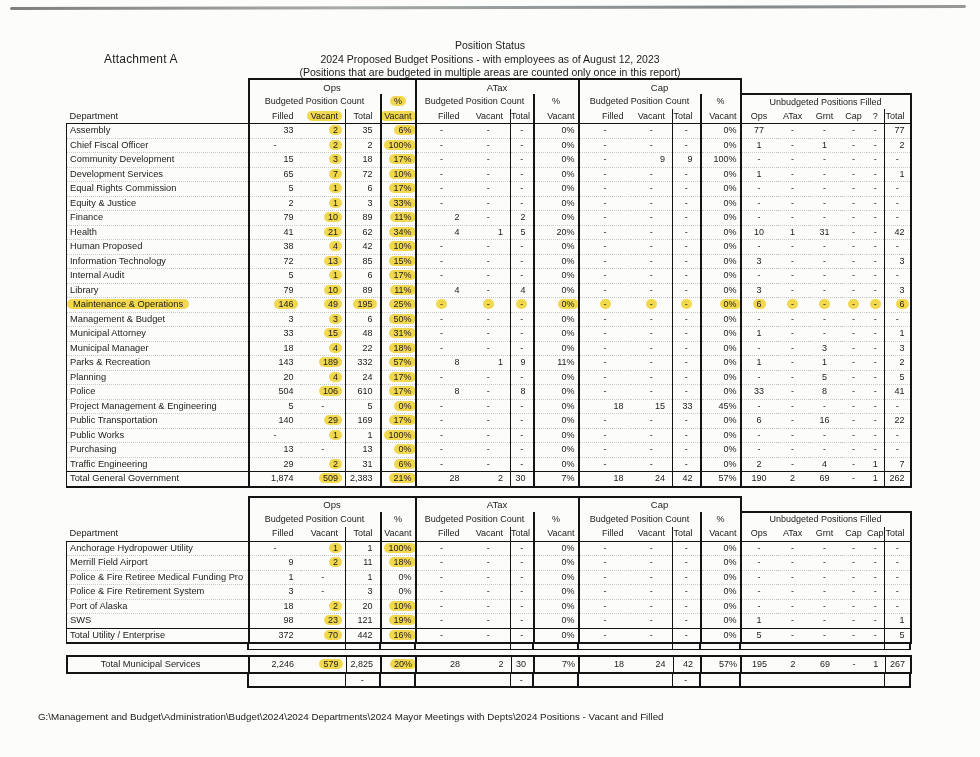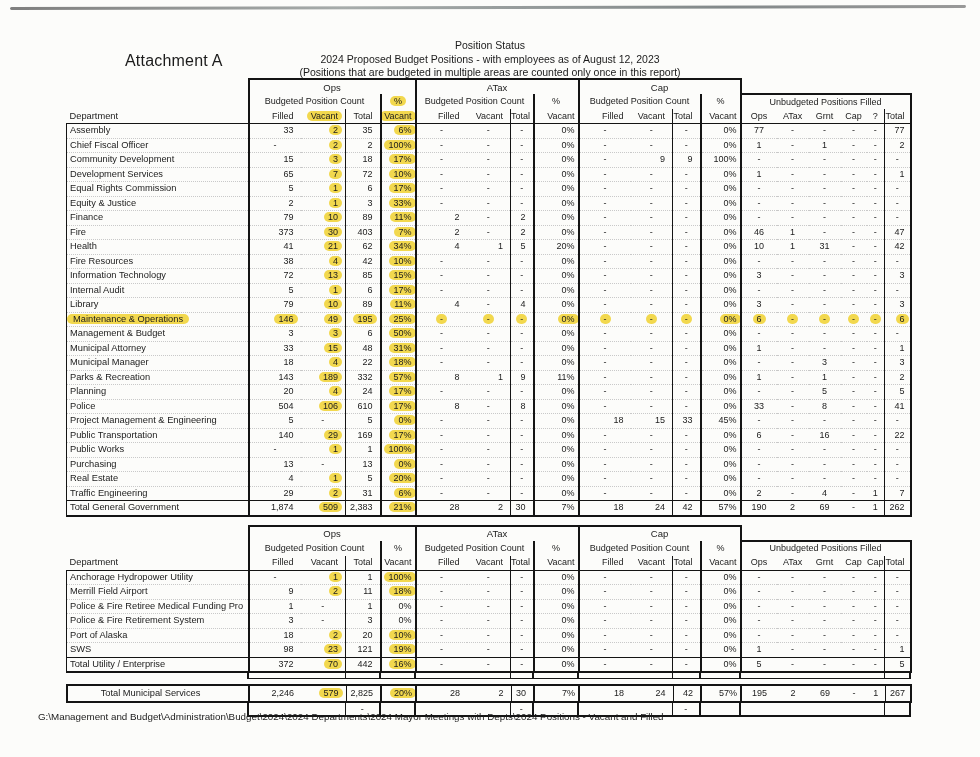--- a/index.html
+++ b/index.html
@@ -1,21 +1,21 @@
 <!DOCTYPE html>
 <html><head>
 <meta charset="utf-8">
 <style>
   html,body{margin:0;padding:0;background:#e8e8e6;}
   .page{position:relative;width:980px;height:757px;background:#fcfcfa;overflow:hidden;
         font-family:"Liberation Sans",sans-serif;color:#1b1b1b;}
   .artifact{position:absolute;top:6px;left:10px;width:956px;height:3px;border-radius:2px;
             background:linear-gradient(90deg,#555 0%,#8a9190 35%,#5a6264 75%,#777 100%);
             opacity:.75;transform:rotate(-0.12deg);}
-  .attachment{position:absolute;left:125px;top:52px;font-size:16px;letter-spacing:.2px;}
+  .attachment{position:absolute;left:104px;top:52px;font-size:12px;letter-spacing:.2px;}
   .titleblock{position:absolute;left:0;right:0;top:39px;text-align:center;line-height:13.5px;font-size:10.5px;}
   .tables{position:absolute;left:66px;top:78px;width:846px;}
   table{border-collapse:collapse;table-layout:fixed;width:844px;}
   td{font-size:9px;height:13.5px;line-height:11px;padding:0;overflow:hidden;white-space:nowrap;
      text-align:right;padding-right:7px;vertical-align:middle;}
   td.c0{text-align:left;padding-left:3px;padding-right:18px;font-size:9.3px;}
   td.c4,td.c8,td.c12{padding-right:3px;}
   td.c13,td.c14,td.c15,td.c16,td.c17{text-align:center;padding-right:0;}
   td.c18{padding-right:5px;}
   td.dash{text-align:center;padding-right:0;}
@@ -260,41 +260,20 @@
               <td class="c11 bl1 dash">-</td>
               <td class="c12 bl2">0%</td>
               <td class="c13 bl2 dash">-</td>
               <td class="c14 dash">-</td>
               <td class="c15 dash">-</td>
               <td class="c16 dash">-</td>
               <td class="c17 dash">-</td>
               <td class="c18 bl1 br2 dash">-</td>
             </tr>
             <tr class="">
-              <td class="c0">Fire</td>
-              <td class="c1 bl2">373</td>
-              <td class="c2"><span class="hl">30</span></td>
-              <td class="c3 bl1">403</td>
-              <td class="c4 bl2"><span class="hl">7%</span></td>
-              <td class="c5 bl2">2</td>
-              <td class="c6 dash">-</td>
-              <td class="c7 bl1">2</td>
-              <td class="c8 bl2">0%</td>
-              <td class="c9 bl2 dash">-</td>
-              <td class="c10 dash">-</td>
-              <td class="c11 bl1 dash">-</td>
-              <td class="c12 bl2">0%</td>
-              <td class="c13 bl2">46</td>
-              <td class="c14">1</td>
-              <td class="c15 dash">-</td>
-              <td class="c16 dash">-</td>
-              <td class="c17 dash">-</td>
-              <td class="c18 bl1 br2">47</td>
-            </tr>
-            <tr class="">
               <td class="c0">Health</td>
               <td class="c1 bl2">41</td>
               <td class="c2"><span class="hl">21</span></td>
               <td class="c3 bl1">62</td>
               <td class="c4 bl2"><span class="hl">34%</span></td>
               <td class="c5 bl2">4</td>
               <td class="c6">1</td>
               <td class="c7 bl1">5</td>
               <td class="c8 bl2">20%</td>
               <td class="c9 bl2 dash">-</td>
@@ -302,21 +281,21 @@
               <td class="c11 bl1 dash">-</td>
               <td class="c12 bl2">0%</td>
               <td class="c13 bl2">10</td>
               <td class="c14">1</td>
               <td class="c15">31</td>
               <td class="c16 dash">-</td>
               <td class="c17 dash">-</td>
               <td class="c18 bl1 br2">42</td>
             </tr>
             <tr class="">
-              <td class="c0">Fire Resources</td>
+              <td class="c0">Human Proposed</td>
               <td class="c1 bl2">38</td>
               <td class="c2"><span class="hl">4</span></td>
               <td class="c3 bl1">42</td>
               <td class="c4 bl2"><span class="hl">10%</span></td>
               <td class="c5 bl2 dash">-</td>
               <td class="c6 dash">-</td>
               <td class="c7 bl1 dash">-</td>
               <td class="c8 bl2">0%</td>
               <td class="c9 bl2 dash">-</td>
               <td class="c10 dash">-</td>
@@ -601,41 +580,20 @@
               <td class="c16 dash">-</td>
               <td class="c17 dash">-</td>
               <td class="c18 bl1 br2 dash">-</td>
             </tr>
             <tr class="">
               <td class="c0">Purchasing</td>
               <td class="c1 bl2">13</td>
               <td class="c2 dash">-</td>
               <td class="c3 bl1">13</td>
               <td class="c4 bl2"><span class="hl">0%</span></td>
-              <td class="c5 bl2 dash">-</td>
-              <td class="c6 dash">-</td>
-              <td class="c7 bl1 dash">-</td>
-              <td class="c8 bl2">0%</td>
-              <td class="c9 bl2 dash">-</td>
-              <td class="c10 dash">-</td>
-              <td class="c11 bl1 dash">-</td>
-              <td class="c12 bl2">0%</td>
-              <td class="c13 bl2 dash">-</td>
-              <td class="c14 dash">-</td>
-              <td class="c15 dash">-</td>
-              <td class="c16 dash">-</td>
-              <td class="c17 dash">-</td>
-              <td class="c18 bl1 br2 dash">-</td>
-            </tr>
-            <tr class="">
-              <td class="c0">Real Estate</td>
-              <td class="c1 bl2">4</td>
-              <td class="c2"><span class="hl">1</span></td>
-              <td class="c3 bl1">5</td>
-              <td class="c4 bl2"><span class="hl">20%</span></td>
               <td class="c5 bl2 dash">-</td>
               <td class="c6 dash">-</td>
               <td class="c7 bl1 dash">-</td>
               <td class="c8 bl2">0%</td>
               <td class="c9 bl2 dash">-</td>
               <td class="c10 dash">-</td>
               <td class="c11 bl1 dash">-</td>
               <td class="c12 bl2">0%</td>
               <td class="c13 bl2 dash">-</td>
               <td class="c14 dash">-</td>

